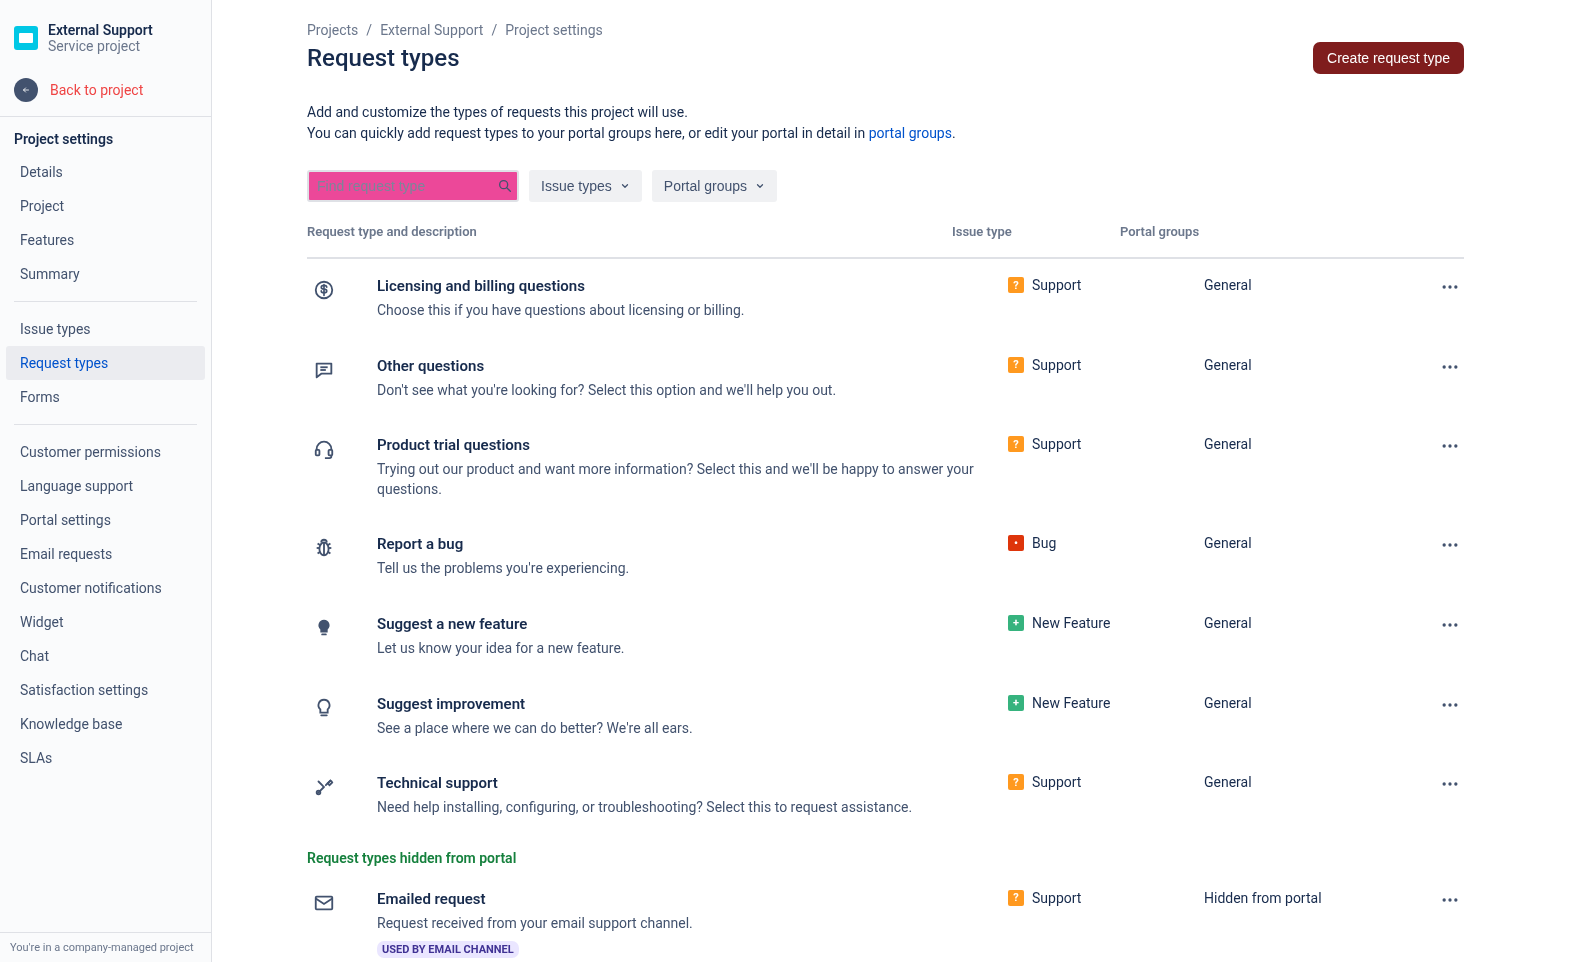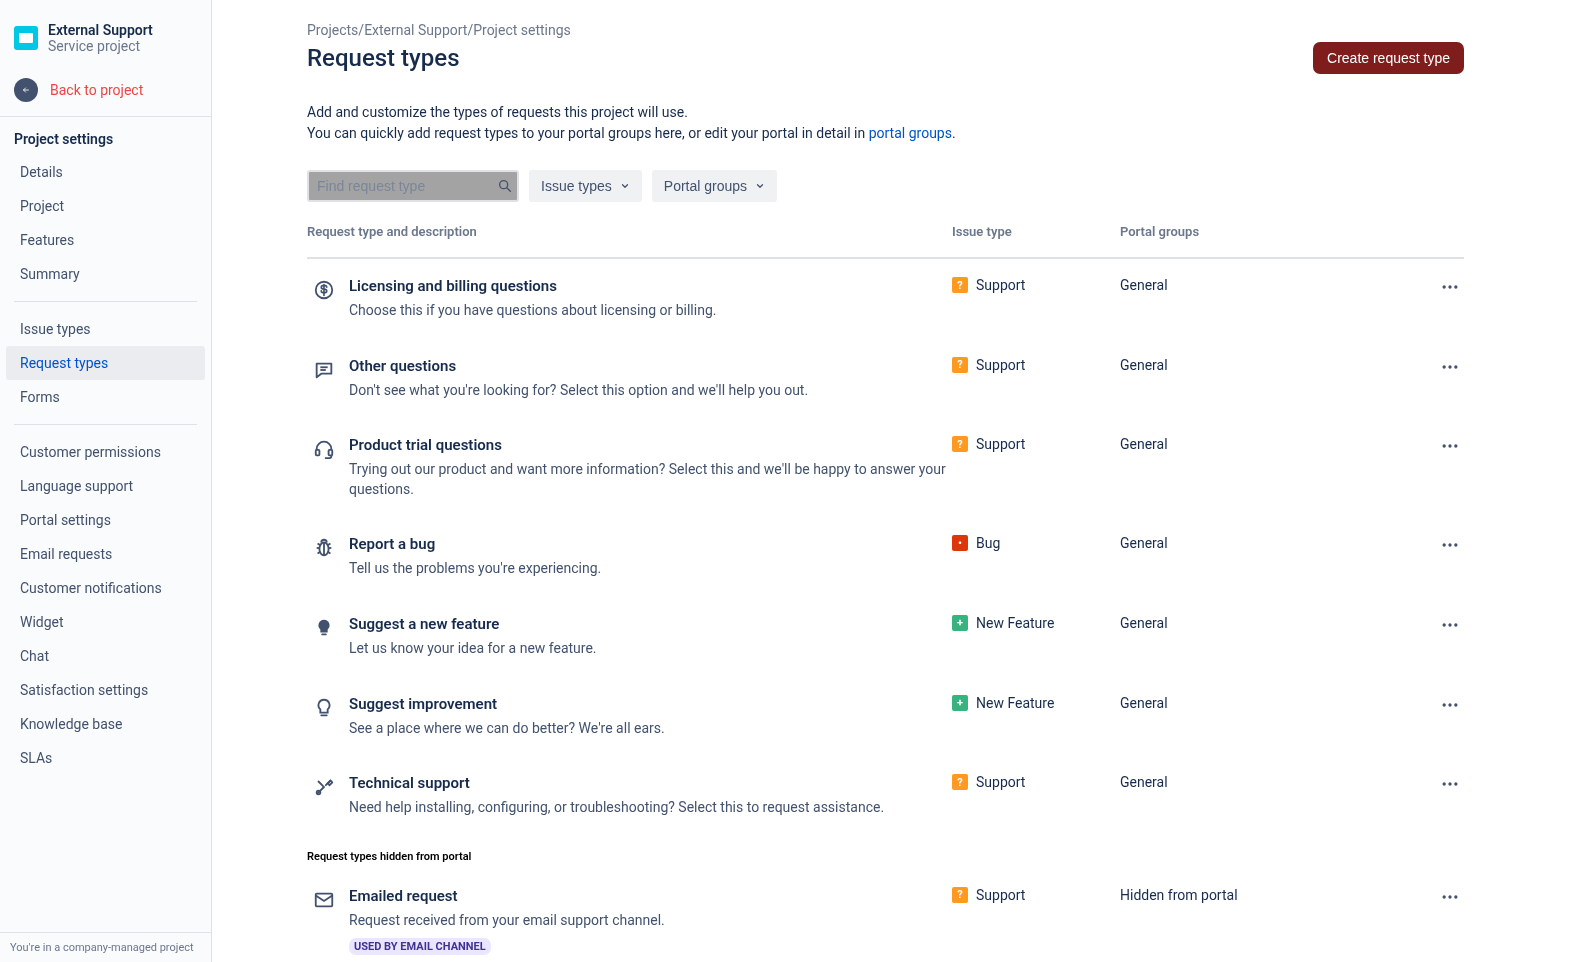--- a/index.html
+++ b/index.html
@@ -108,20 +108,21 @@
 
 
 .main {
   flex: 1;
   padding: 22px 0 0 95px;
   overflow: auto;
 }
 .breadcrumbs {
   display: flex;
   align-items: flex-end;
+  gap: 8px;
   font-size: 14px;
   color: #6B778C;
 }
 .breadcrumbs .bc-item { cursor: pointer; }
 .breadcrumbs .bc-sep { color:#6B778C; }
 .title-row {
   display: flex;
   align-items: center;
   justify-content: space-between;
   margin-top: 4px;
@@ -161,21 +162,21 @@
   width: 212px;
 }
 .search-box input {
   width: 100%;
   height: 32px;
   border: 2px solid #DFE1E6;
   border-radius: 3px;
   padding: 0 30px 0 8px;
   font-size: 14px;
   color: #172B4D;
-  background:#a3a3a3;
+  background:#ec4899;
 }
 .search-box input::placeholder { color:#7A869A; }
 .search-box .search-icon {
   position: absolute;
   right: 6px; top: 50%;
   transform: translateY(-50%);
   width: 16px; height: 16px;
   color:#42526E;
 }
 .chip-btn {
@@ -209,20 +210,21 @@
   border-bottom: 2px solid #DFE1E6;
 }
 .col-name { flex: 0 0 645px; }
 .col-issue { flex: 0 0 168px; }
 .col-groups { flex: 1; }
 .col-actions { flex: 0 0 40px; text-align:right; }
 
 .tbody .row {
   display: flex;
   padding: 18px 0 18px 0;
+  gap: 28px;
 }
 .row .col-icon { flex: 0 0 42px; display:flex; justify-content:flex-start; padding-left:6px; padding-top:2px; }
 .row .col-text { flex: 0 0 603px; }
 .row .rt-title { font-weight: 600; color:#172B4D; font-size:15px; }
 .row .rt-desc { color:#42526E; margin-top:6px; line-height:1.4; }
 .row .col-issue { display:flex; align-items:flex-start; gap:8px; }
 .row .col-groups { color:#172B4D; }
 .row .col-actions { display:flex; justify-content:flex-end; padding-right:4px; }
 
 .issue-type-icon {
@@ -234,23 +236,23 @@
   font-weight:700;
 }
 .it-support { background:#FF991F; }
 .it-bug { background:#DE350B; }
 .it-feature { background:#36B37E; }
 
 .more-icon { cursor:pointer; color:#42526E; }
 .more-icon svg { width:20px; height:20px; }
 
 .subheader {
-  font-size: 11px;
+  font-size: 14px;
   font-weight: 600;
-  color:#000000;
+  color:#15803d;
   margin-top: 14px;
   padding-bottom: 6px;
 }
 
 .badge {
   background:#EAE6FF;
   color:#403294;
   font-size:11px;
   font-weight:700;
   padding:2px 5px;

